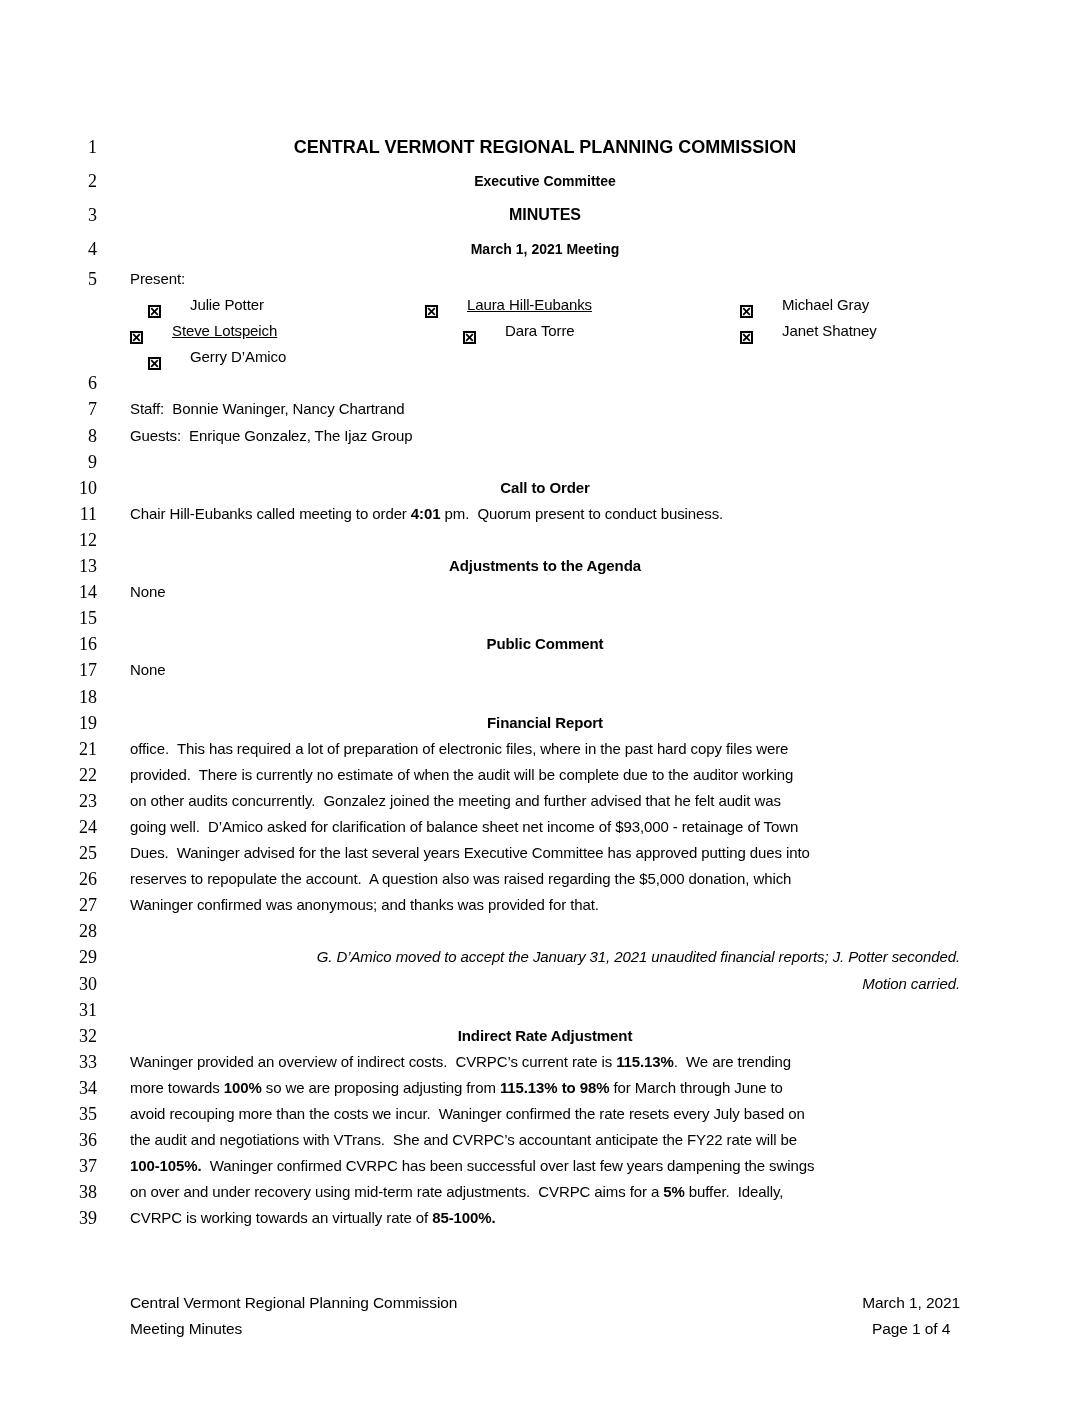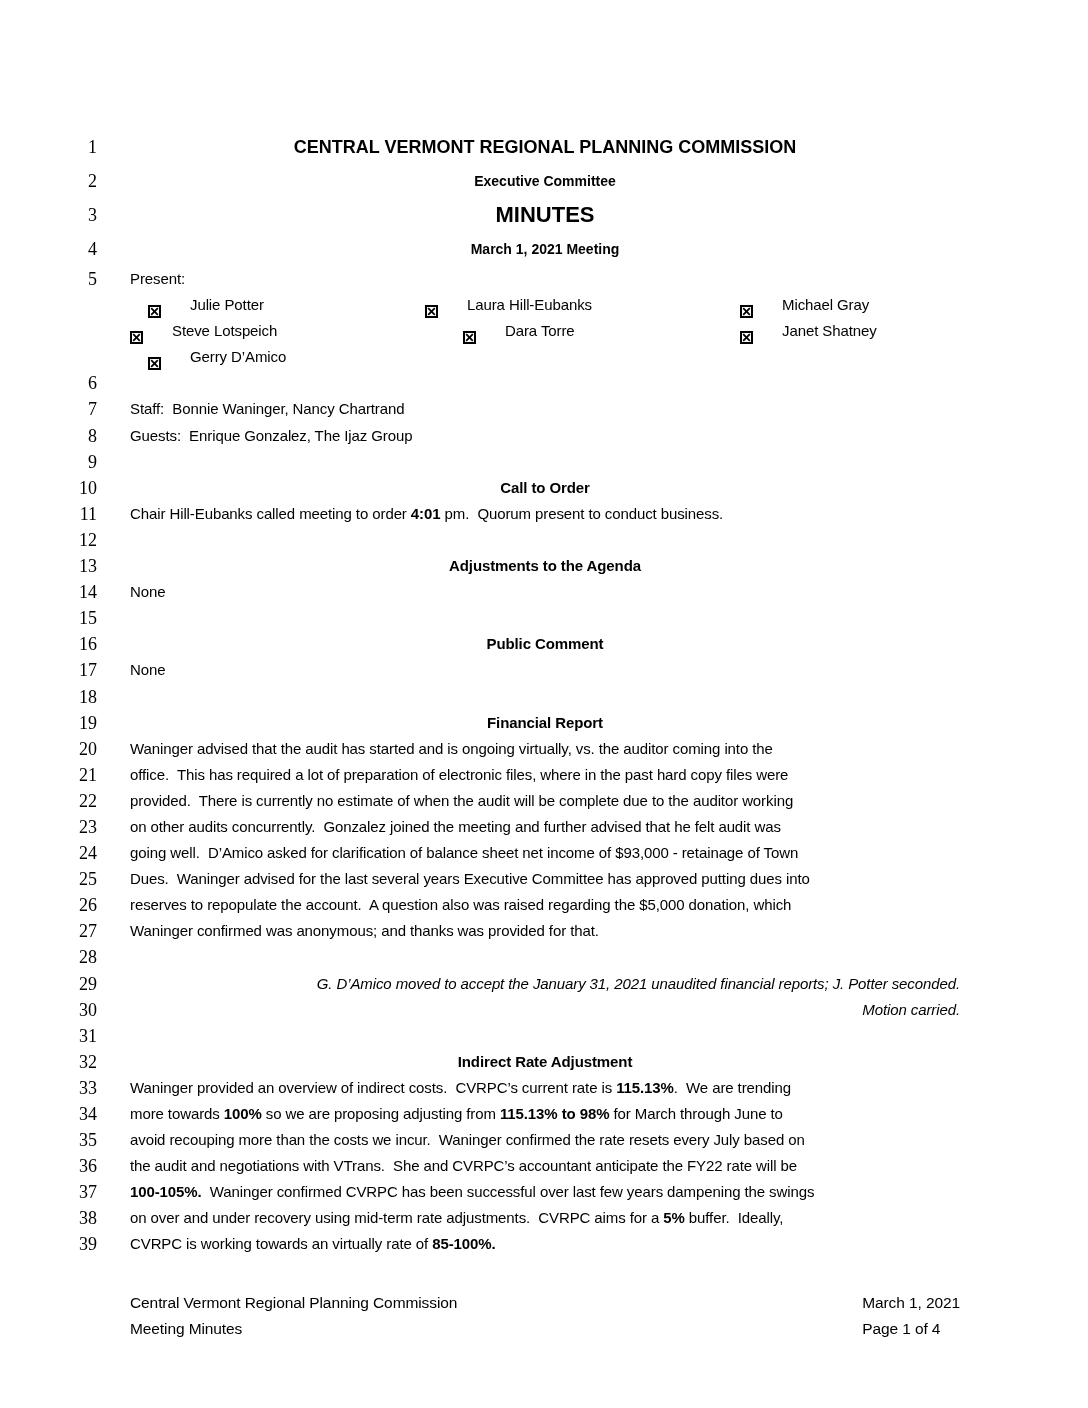--- a/index.html
+++ b/index.html
@@ -19,36 +19,36 @@
     font-family:"Liberation Serif", serif;
     font-size:18px;
   }
   .txt{
     flex:1;margin-left:33px;margin-right:128px;
     font-size:15px;letter-spacing:-0.1px;
     white-space:pre-wrap;
   }
   .t-center{text-align:center;}
   .t-main{font-size:18px;font-weight:700;letter-spacing:0;}
-  .t-minutes{font-size:22px;font-weight:700;letter-spacing:0;}
+  .t-minutes{font-size:16px;font-weight:700;letter-spacing:0;}
   .t-sub{font-size:14px;font-weight:700;letter-spacing:0;}
   .t-heading{font-weight:700;text-align:center;}
   .t-italic{font-style:italic;text-align:right;}
   .b{font-weight:700;}
   .att-row{display:flex;line-height:26.1px;}
   .att-cell{display:flex;align-items:flex-end;box-sizing:border-box;}
   .att-cell.c0{width:295px;padding-left:18px;}
-  .att-cell.c1{width:315px;}
+  .att-cell.c1{width:315px;text-decoration:underline;}
   .cb{display:inline-flex;flex:none;margin-right:29px;}
   .footer{
     position:absolute;left:130px;right:128px;top:1290px;
     display:flex;justify-content:space-between;
     font-size:15.5px;line-height:26.1px;letter-spacing:-0.1px;
   }
-  .footer .fright{text-align:left;}
+  .footer .fright{text-align:center;}
 </style>
 </head>
 <body>
 
 <div class="page">
   <div class="doc" id="doc-lines">
       <div class="line h34">
         <span class="num">1</span>
         <div class="txt t-center t-main"><span>CENTRAL VERMONT REGIONAL PLANNING COMMISSION</span></div>
       </div>
@@ -148,24 +148,20 @@
         <span class="num">17</span>
         <div class="txt "><span>None</span></div>
       </div>
       <div class="line hbody">
         <span class="num">18</span>
         <div class="txt "></div>
       </div>
       <div class="line hbody">
         <span class="num">19</span>
         <div class="txt t-heading"><span>Financial Report</span></div>
-      </div>
-      <div class="line hbody">
-        <span class="num">20</span>
-        <div class="txt "><span>Waninger advised that the audit has started and is ongoing virtually, vs. the auditor coming into the</span></div>
       </div>
       <div class="line hbody">
         <span class="num">21</span>
         <div class="txt "><span>office.  This has required a lot of preparation of electronic files, where in the past hard copy files were</span></div>
       </div>
       <div class="line hbody">
         <span class="num">22</span>
         <div class="txt "><span>provided.  There is currently no estimate of when the audit will be complete due to the auditor working</span></div>
       </div>
       <div class="line hbody">

